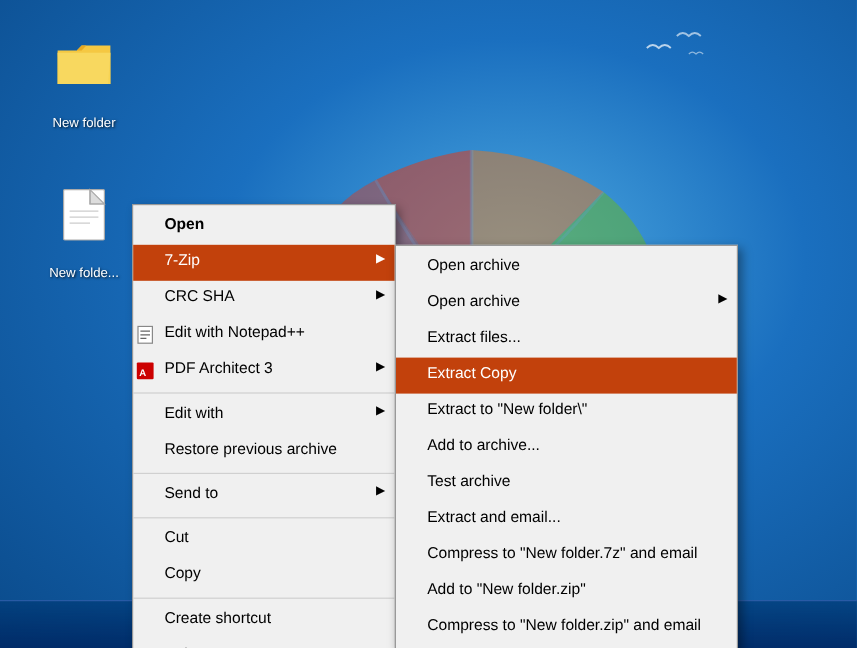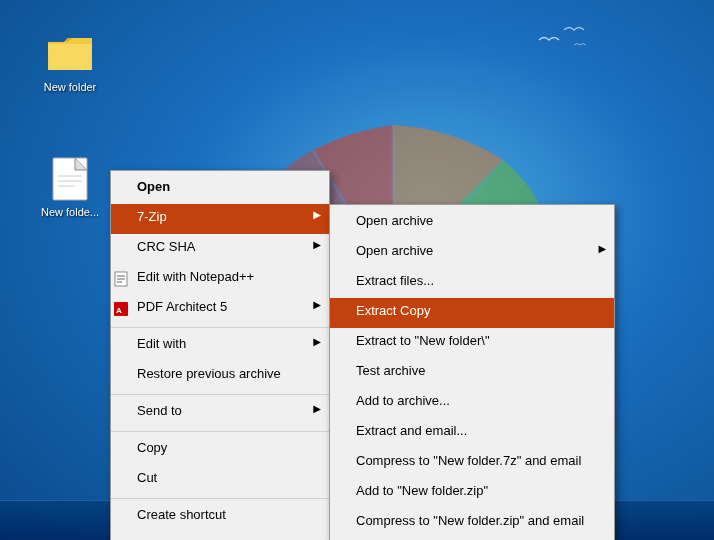--- a/index.html
+++ b/index.html
@@ -58,21 +58,21 @@
     .file-icon-svg {
       width: 38px;
       height: 46px;
     }
 
     .desktop-icon .icon-label {
       color: white;
       font-size: 11px;
       text-align: center;
       text-shadow: 1px 1px 2px rgba(0,0,0,0.8);
-      margin-top: 3px;
+      margin-top: 19px;
       word-break: break-word;
     }
 
     
     .context-menu {
       position: absolute;
       background: #f0f0f0;
       border: 1px solid #999;
       box-shadow: 3px 3px 8px rgba(0,0,0,0.4);
       min-width: 220px;
@@ -240,25 +240,25 @@
         <div class="menu-item highlighted">
           <span class="item-icon"></span>
           <span>Extract Copy</span>
         </div>
         <div class="menu-item">
           <span class="item-icon"></span>
           <span>Extract to "New folder\"</span>
         </div>
         <div class="menu-item">
           <span class="item-icon"></span>
+          <span>Add to archive...</span>
+        </div>
+        <div class="menu-item">
+          <span class="item-icon"></span>
           <span>Test archive</span>
-        </div>
-        <div class="menu-item">
-          <span class="item-icon"></span>
-          <span>Add to archive...</span>
         </div>
         <div class="menu-item">
           <span class="item-icon"></span>
           <span>Extract and email...</span>
         </div>
         <div class="menu-item">
           <span class="item-icon"></span>
           <span>Compress to "New folder.7z" and email</span>
         </div>
         <div class="menu-item">
@@ -290,21 +290,21 @@
       <span>Edit with Notepad++</span>
     </div>
 
     <div class="menu-item">
       <span class="item-icon">
         <svg width="16" height="16" viewBox="0 0 16 16">
           <rect x="1" y="1" width="14" height="14" rx="1" fill="#cc0000"></rect>
           <text x="3" y="12" font-size="8" fill="white" font-weight="bold">A</text>
         </svg>
       </span>
-      <span>PDF Architect 5</span>
+      <span>PDF Architect 3</span>
       <span class="arrow">▶</span>
     </div>
 
     <div class="menu-separator"></div>
 
     <div class="menu-item">
       <span class="item-icon"></span>
       <span>Edit with</span>
       <span class="arrow">▶</span>
     </div>
@@ -319,26 +319,26 @@
     <div class="menu-item">
       <span class="item-icon"></span>
       <span>Send to</span>
       <span class="arrow">▶</span>
     </div>
 
     <div class="menu-separator"></div>
 
     <div class="menu-item">
       <span class="item-icon"></span>
+      <span>Cut</span>
+    </div>
+
+    <div class="menu-item">
+      <span class="item-icon"></span>
       <span>Copy</span>
-    </div>
-
-    <div class="menu-item">
-      <span class="item-icon"></span>
-      <span>Cut</span>
     </div>
 
     <div class="menu-separator"></div>
 
     <div class="menu-item">
       <span class="item-icon"></span>
       <span>Create shortcut</span>
     </div>
 
     <div class="menu-item">

